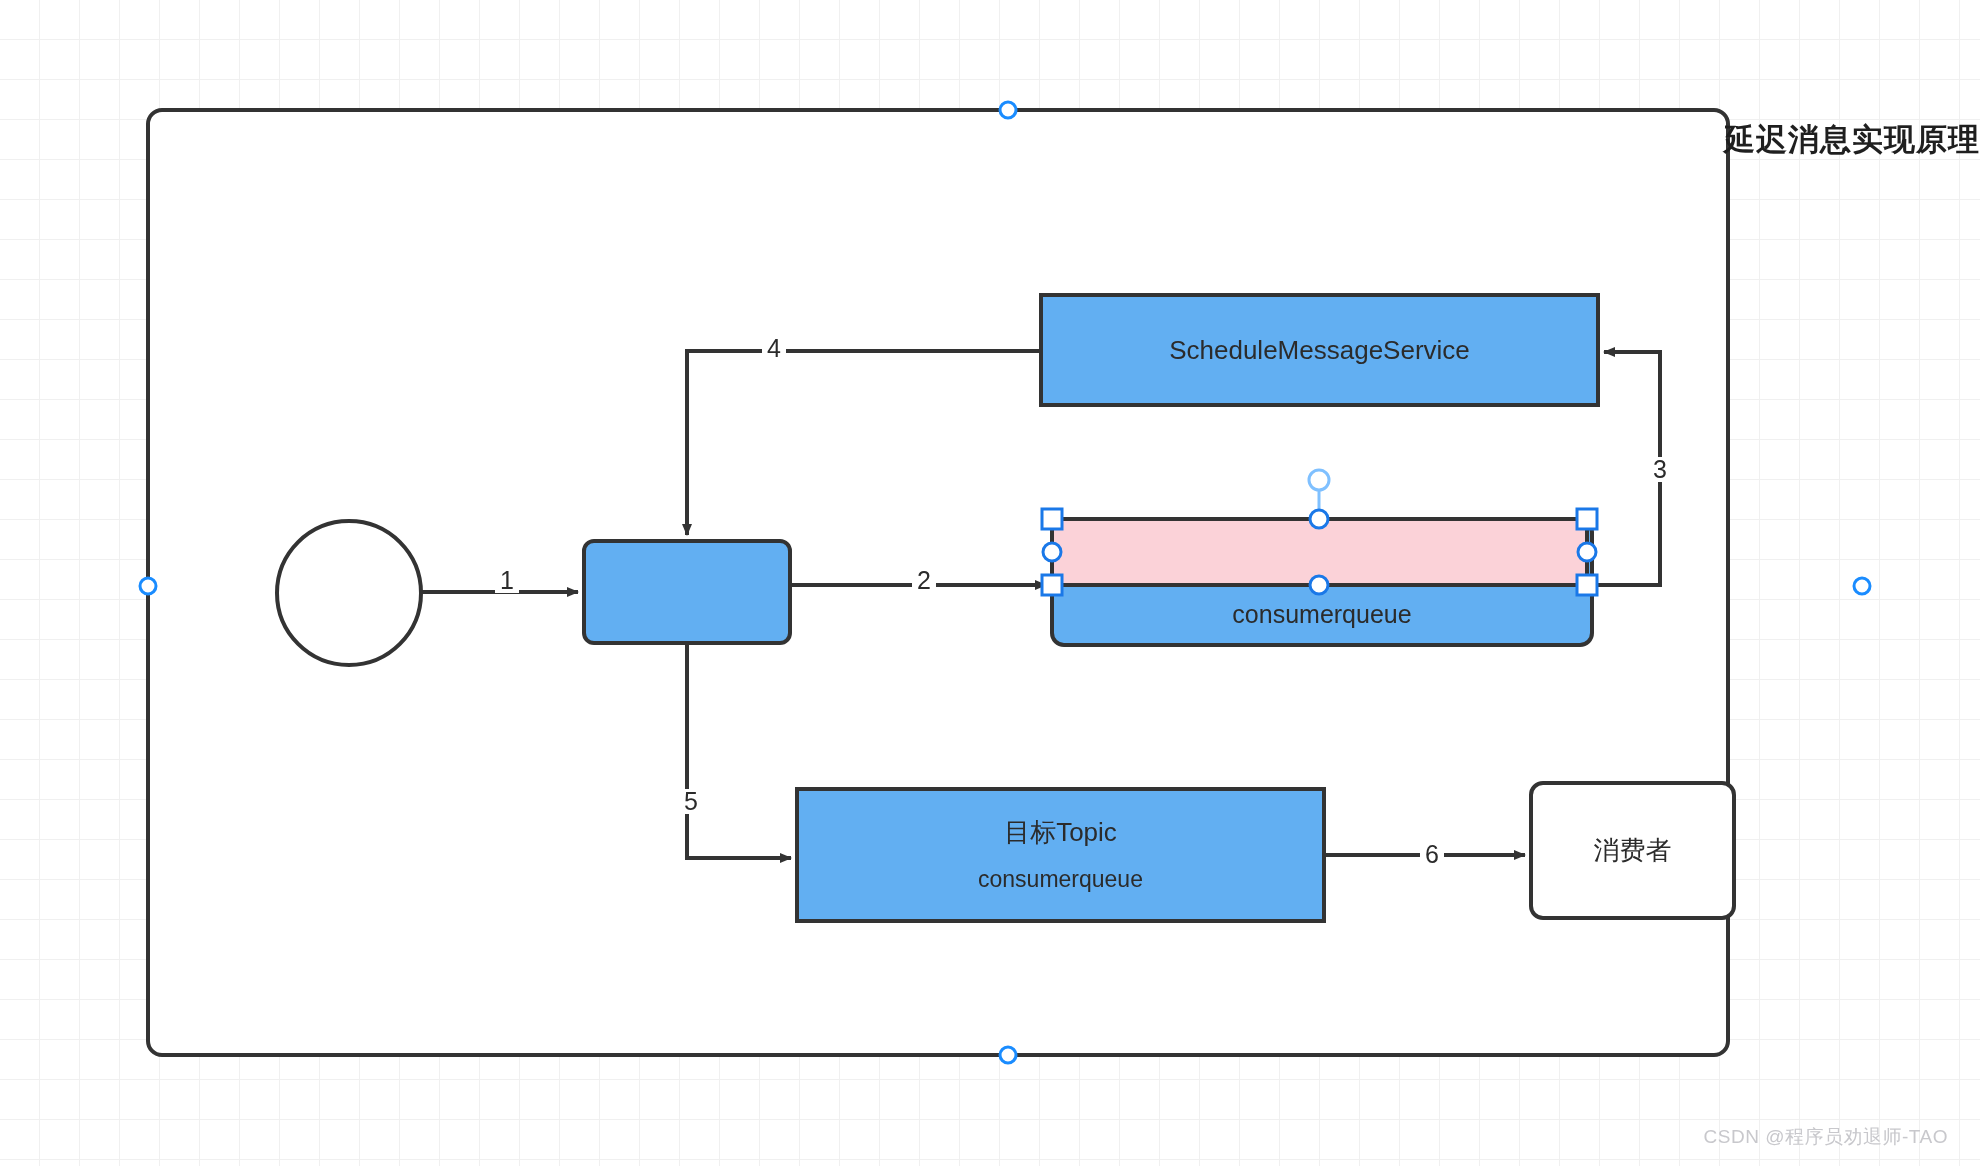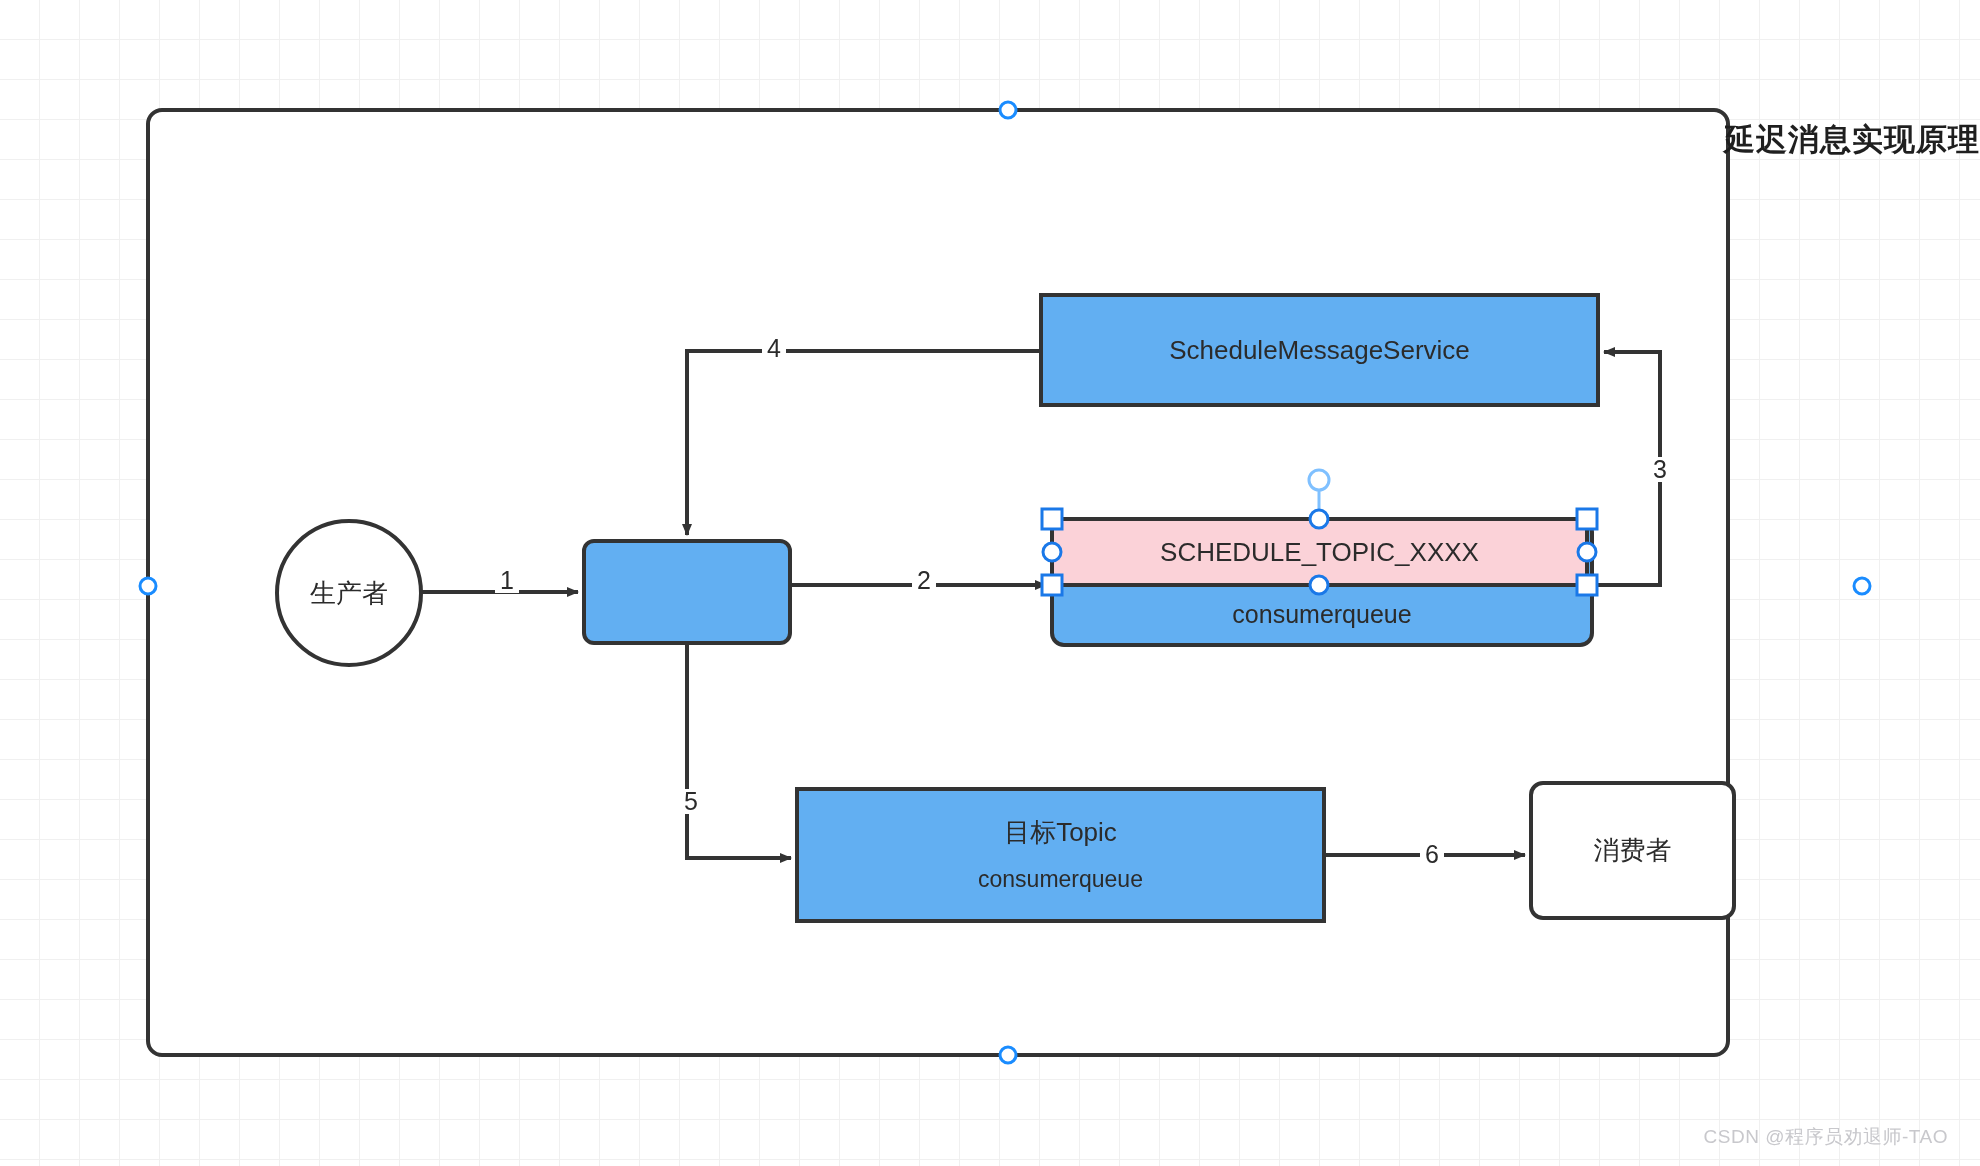--- a/index.html
+++ b/index.html
@@ -144,26 +144,24 @@
 
       <rect x="1042" y="509" width="20" height="20" fill="#ffffff" stroke="#1a78e8" stroke-width="3"></rect>
       <rect x="1577" y="509" width="20" height="20" fill="#ffffff" stroke="#1a78e8" stroke-width="3"></rect>
       <rect x="1042" y="575" width="20" height="20" fill="#ffffff" stroke="#1a78e8" stroke-width="3"></rect>
       <rect x="1577" y="575" width="20" height="20" fill="#ffffff" stroke="#1a78e8" stroke-width="3"></rect>
     </g>
   </svg>
 
   <div class="frame-title">延迟消息实现原理</div>
 
-  <div class="node-label lbl-big" style="left:277px; top:521px; width:144px; height:144px;">生产者</div>
 
 
   <div class="node-label lbl-big" style="left:1041px; top:295px; width:557px; height:110px;">ScheduleMessageService</div>
 
-  <div class="node-label lbl-big" style="left:1052px; top:519px; width:535px; height:66px;">SCHEDULE_TOPIC_XXXX</div>
 
   <div class="node-label lbl-mid" style="left:1052px; top:585px; width:540px; height:60px;">consumerqueue</div>
 
   <div class="node-label" style="left:797px; top:789px; width:527px; height:132px;gap:8px;">
     <div class="lbl-big">目标Topic</div>
     <div class="lbl-sm" style="margin-top:8px;">consumerqueue</div>
   </div>
 
   <div class="node-label lbl-big" style="left:1531px; top:783px; width:203px; height:135px;">消费者</div>
 

